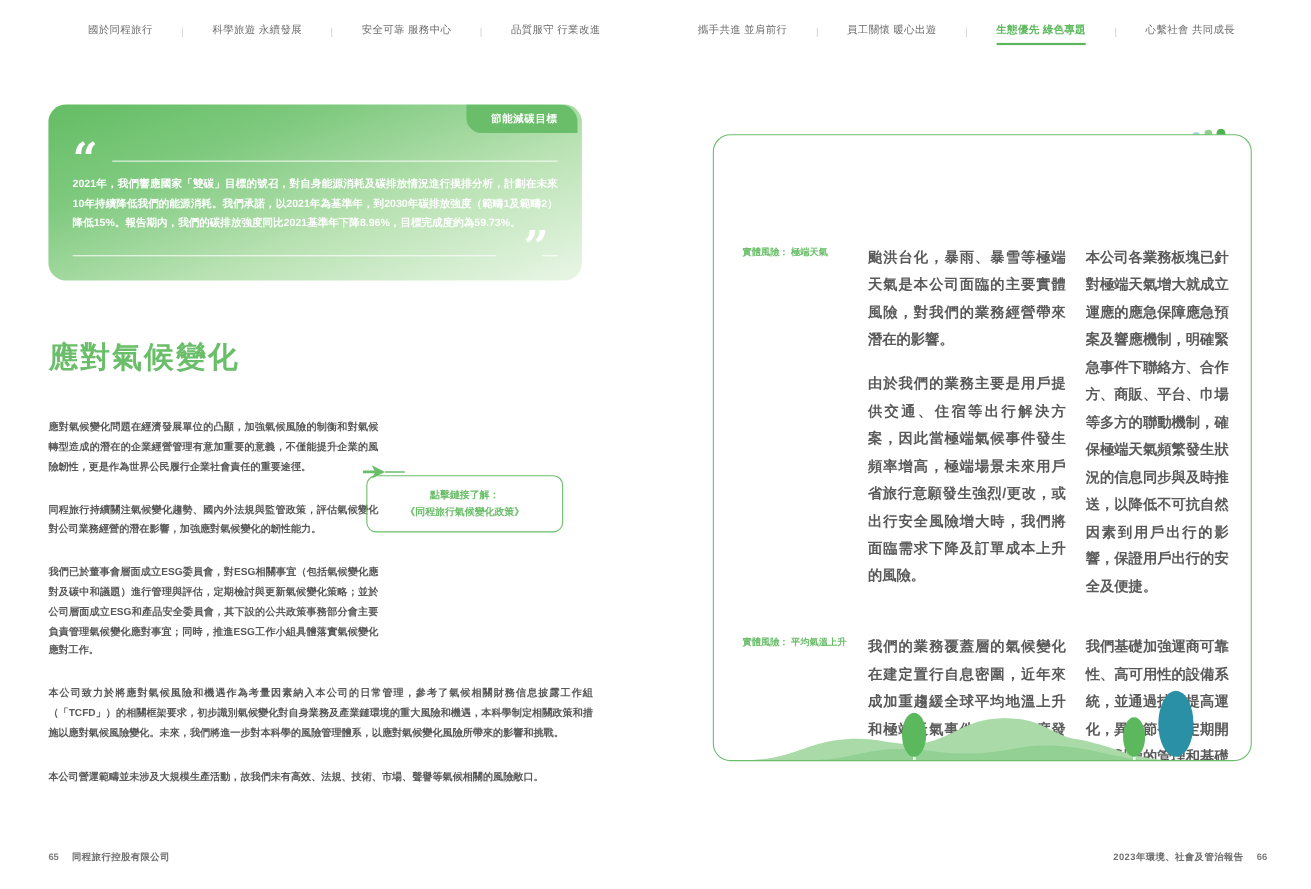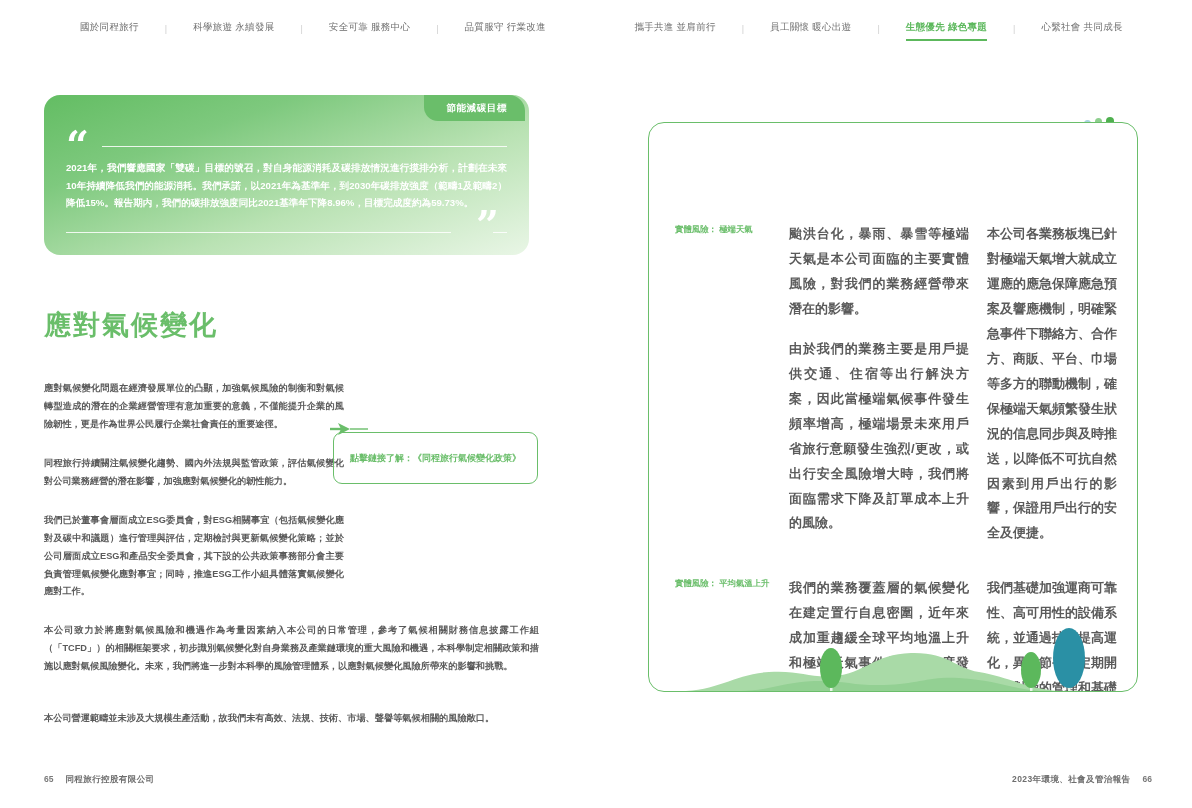--- a/index.html
+++ b/index.html
@@ -76,28 +76,28 @@
 
   
   .body-p {
     font-size: 9.2px; line-height: 1.95; color: #5a5a5a;
     text-align: justify; font-weight: bold; width: 300px;
   }
   .p1 { margin-top: 37px; }
   .p2 { margin-top: 21px; }
   .p3 { margin-top: 21px; }
   .p4 { margin-top: 21px; width: 495px; }
-  .p5 { margin-top: 34px; width: 495px; }
+  .p5 { margin-top: 22px; width: 495px; }
 
   
   .callout {
     position: absolute; left: 333px; top: 432px;
-    width: 205px; height: 52px;
+    width: 179px; height: 52px;
     border: 1.3px solid #6abe6a; border-radius: 9px;
-    display: flex; flex-direction: row;
+    display: flex; flex-direction: column;
     align-items: center; justify-content: center;
   }
   .callout-line {
     font-size: 9px; color: #6abe6a; font-weight: bold; line-height: 1.65;
   }
   .arrow-deco {
     position: absolute; left: 330px; top: 422px;
     width: 40px; height: 14px;
   }
 

